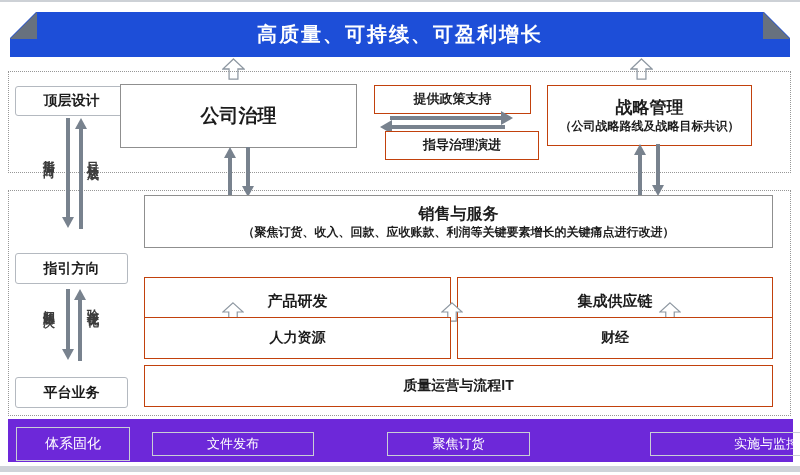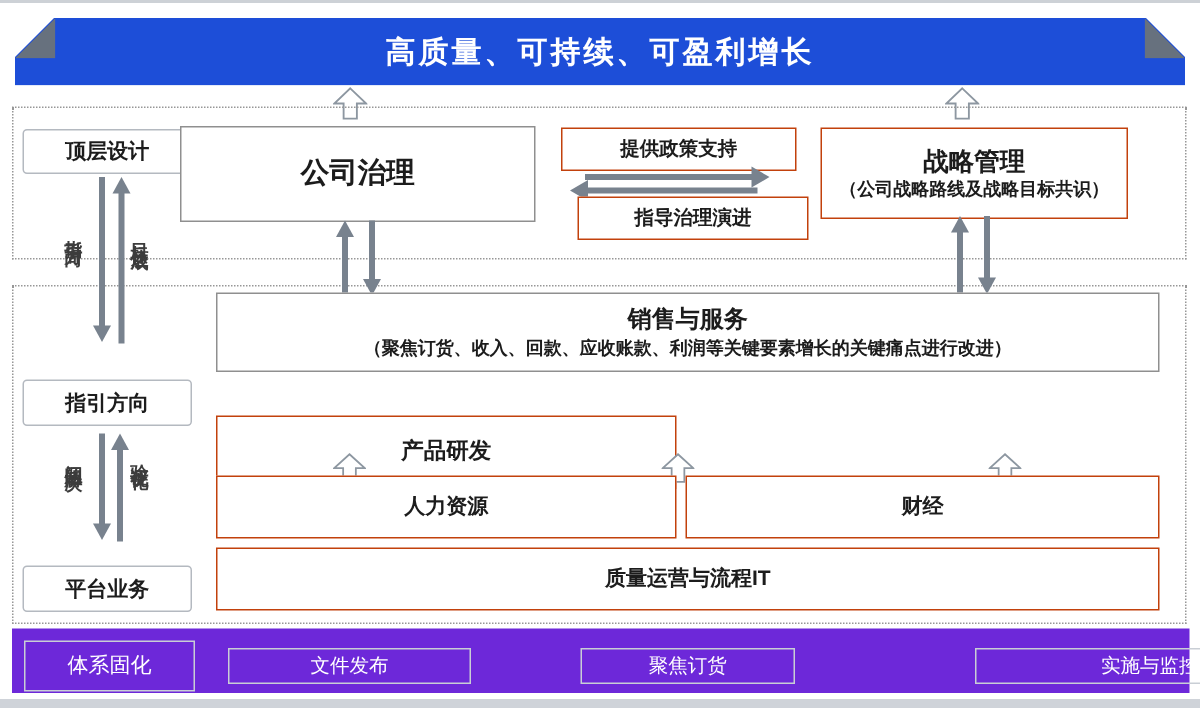--- a/index.html
+++ b/index.html
@@ -147,20 +147,23 @@
   <div class="sv down" style="left:656px;top:144px;height:42px;"></div>
 
   <div class="box" style="left:144px;top:195px;width:627px;height:51px;border-color:#8f8f8f;">
     <span class="bold16">销售与服务</span>
     <span class="sub12">（聚焦订货、收入、回款、应收账款、利润等关键要素增长的关键痛点进行改进）</span>
   </div>
 
   <div class="box bold15" style="left:144px;top:257px;width:305px;height:47px;">
     <span>产品研发</span>
   </div>
+  <div class="box bold15" style="left:457px;top:257px;width:314px;height:47px;">
+    <span>集成供应链</span>
+  </div>
 
   <div class="blockarrow" style="left:222px;top:302px;width:22px;height:20px;">
     <svg viewBox="0 0 26 24" preserveAspectRatio="none">
         <polygon points="13,1 25,12 18,12 18,23 8,23 8,12 1,12" fill="#ffffff" stroke="#8d97a1" stroke-width="1.4"></polygon>
       </svg>
   </div>
   <div class="blockarrow" style="left:441px;top:302px;width:22px;height:20px;">
     <svg viewBox="0 0 26 24" preserveAspectRatio="none">
         <polygon points="13,1 25,12 18,12 18,23 8,23 8,12 1,12" fill="#ffffff" stroke="#8d97a1" stroke-width="1.4"></polygon>
       </svg>

